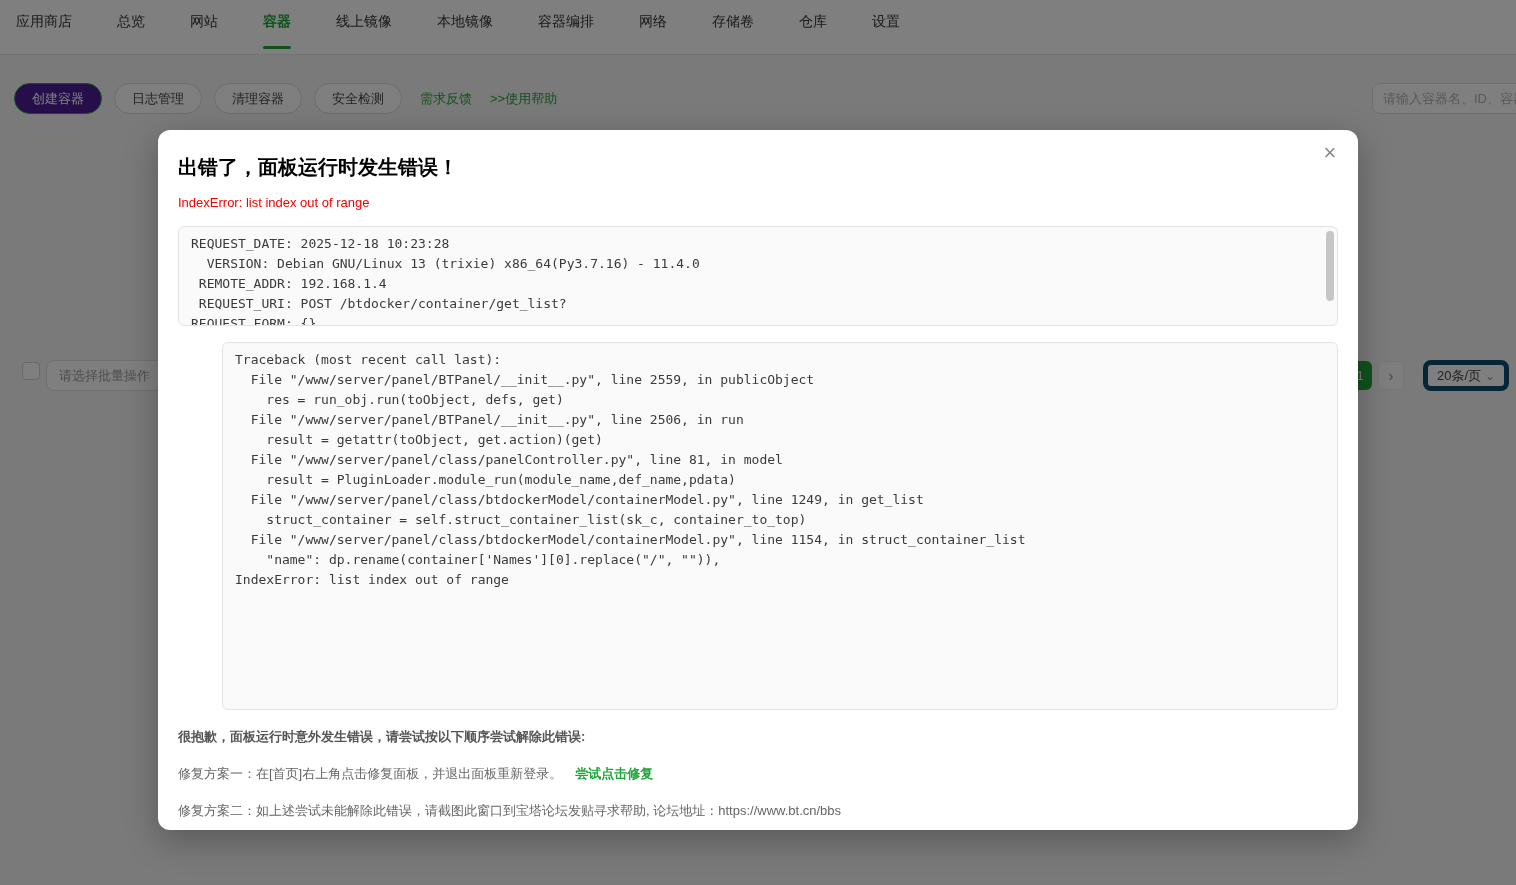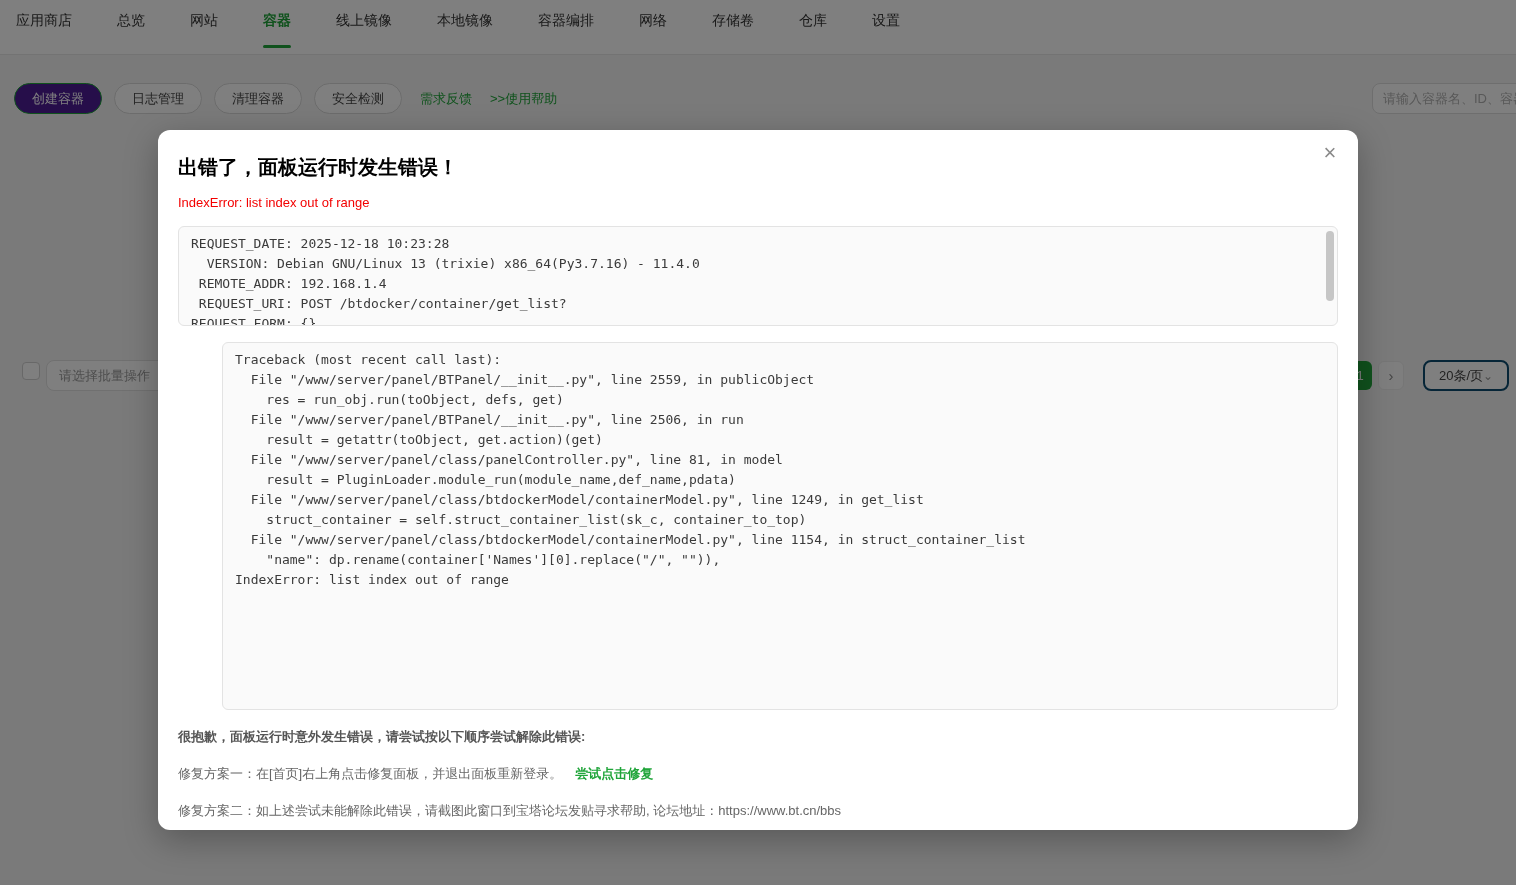--- a/index.html
+++ b/index.html
@@ -9,21 +9,21 @@
     font-family: "Liberation Sans", sans-serif;
     background: #f5f5f5;
     overflow: hidden;
     position: relative;
   }
 
   
   .nav {
     height: 55px; background: #ffffff;
     border-bottom: 1px solid #e6e6e6;
-    display: flex; align-items: flex-end; gap: 45px;
+    display: flex; align-items: center; gap: 45px;
     padding: 13px 16px 0;
   }
   .nav-tab {
     font-size: 14px; color: #333; position: relative;
     height: 42px; cursor: pointer; white-space: nowrap;
   }
   .nav-tab.active { color: #20a53a; font-weight: bold; }
   .nav-tab.active::after {
     content: ""; position: absolute; left: 50%; transform: translateX(-50%);
     bottom: 6px; width: 28px; height: 3px; background: #20a53a; border-radius: 2px;
@@ -61,23 +61,23 @@
     background: #20a53a; border-radius: 6px; color: #fff; font-size: 13px;
     text-align: center; line-height: 29px;
   }
   .page-next {
     position: absolute; left: 1378px; top: 361px; width: 26px; height: 29px;
     background: #fdfdfd; border: 1px solid #ececec; border-radius: 6px;
     color: #8a8a8a; text-align: center; line-height: 27px; font-size: 15px; cursor: pointer;
   }
   .page-size-select {
     position: absolute; left: 1423px; top: 360px; width: 86px; height: 31px;
-    background: #fff; border: 2px solid #0c4a6e; border-radius: 8px;
+    background: #fff; border: 5px solid #0c4a6e; border-radius: 8px;
     font-size: 13px; color: #444; padding: 0 9px;
-    display: flex; justify-content: center; align-items: center; cursor: pointer;
+    display: flex; justify-content: space-between; align-items: center; cursor: pointer;
   }
   .page-size-select .chev { color: #999; font-size: 12px; }
 
   
   .overlay { position: absolute; inset: 0; background: rgba(0,0,0,0.5); z-index: 10; }
   .modal {
     position: absolute; left: 158px; top: 130px; width: 1200px; height: 700px;
     background: #fff; border-radius: 12px; z-index: 20;
     padding: 24px 20px; box-shadow: 0 10px 34px rgba(0,0,0,0.28);
   }

